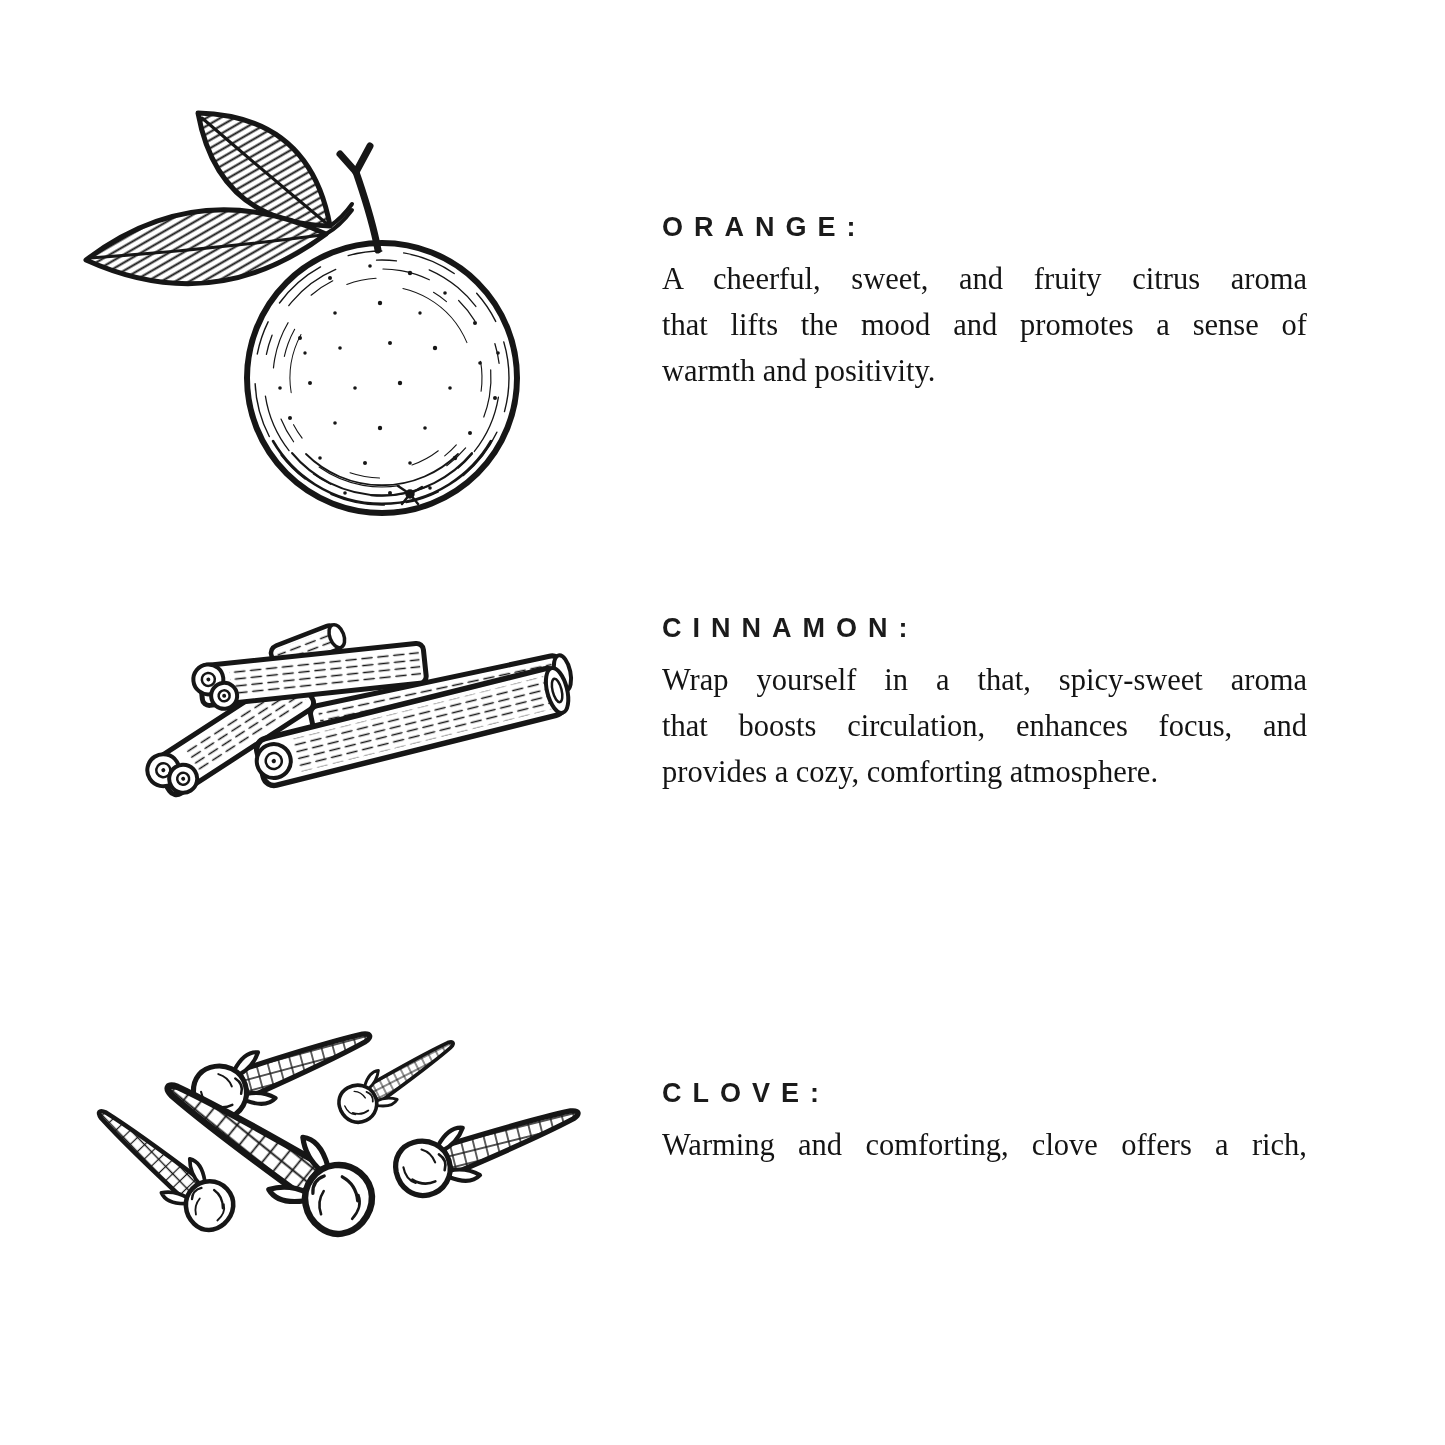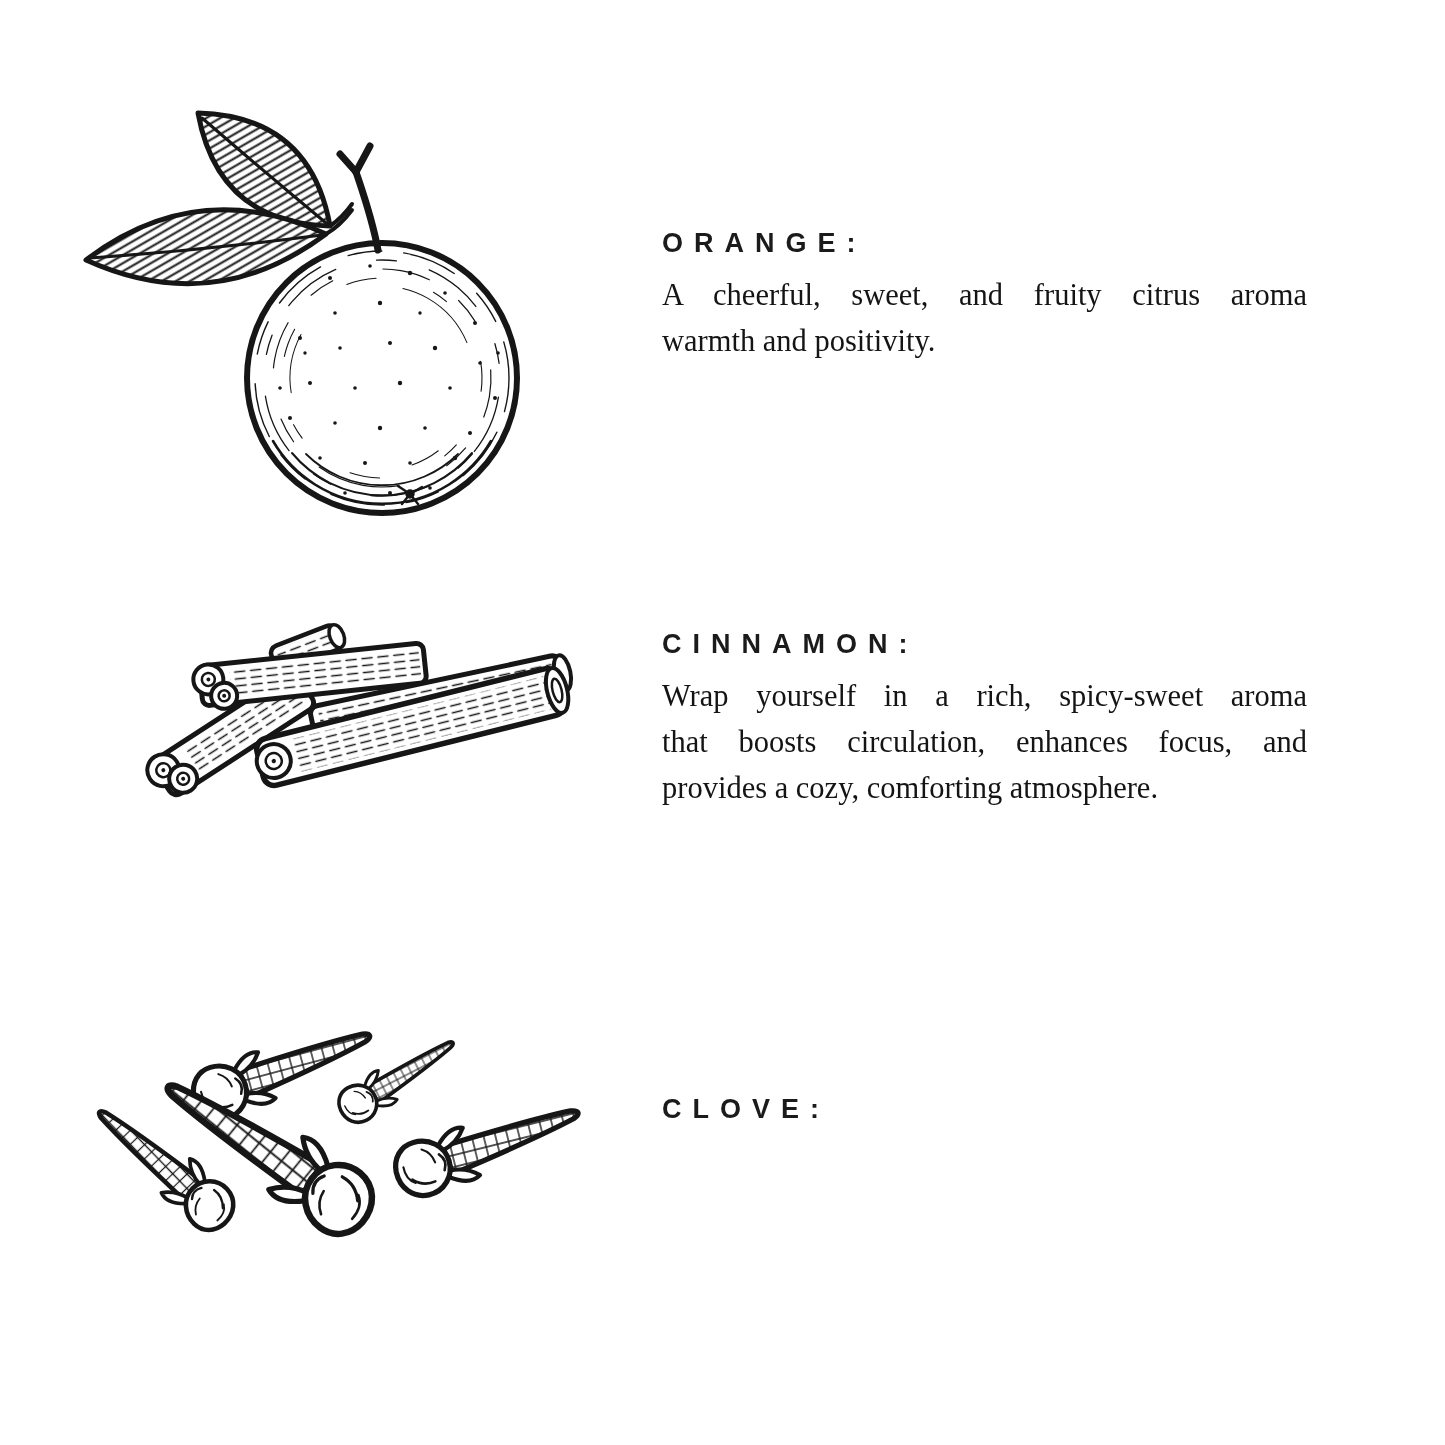--- a/index.html
+++ b/index.html
@@ -13,21 +13,21 @@
   .illu{position:absolute;}
   .illu svg{display:block;width:100%;height:100%;}
   .textblock{position:absolute;left:662px;width:645px;}
   .heading{
     font-family:"Liberation Sans",sans-serif;
     font-weight:700;
     font-size:27px;
     line-height:34px;
     letter-spacing:11px;
     color:#1b1b1b;
-    margin:16px 0 12px 0;
+    margin:0 0 12px 0;
   }
   .body-line{
     font-size:30.5px;
     line-height:46px;
     color:#141414;
     text-align:justify;
   }
   .body-line.just{text-align-last:justify;font-family:Liberation Serif, serif;}
   svg path,svg line,svg rect,svg circle,svg ellipse{stroke-linecap:round;stroke-linejoin:round;}
 </style>
@@ -114,20 +114,21 @@
       <path d="M122,20 Q180,70 246,125" fill="none" stroke="#161616" stroke-width="3"></path>
 
       <path d="M6,162 Q134,220 246,136 Q118,77 6,162 Z" fill="url(#leafhatch)" stroke="#161616" stroke-width="5"></path>
       <path d="M10,160 Q126,152 242,137" fill="none" stroke="#161616" stroke-width="3"></path>
     </svg>
   </div>
 
   <div class="textblock" style="top:210px">
     <div class="heading">ORANGE:</div>
     <div class="body-line just">A cheerful, sweet, and fruity citrus aroma</div>
+    <div class="body-line just">that lifts the mood and promotes a sense of</div>
     <div class="body-line">warmth and positivity.</div>
   </div>
 
   <div class="illu" style="left:108px;top:588px;width:500px;height:280px">
     <svg viewBox="0 0 500 280">
       <defs>
         <pattern id="grain" patternUnits="userSpaceOnUse" width="16" height="7">
           <line x1="1" y1="3.5" x2="11" y2="3.5" stroke="#161616" stroke-width="1.6"></line>
         </pattern>
       </defs>
@@ -173,21 +174,21 @@
         <circle cx="8" cy="0" r="8" fill="#ffffff" stroke="#161616" stroke-width="2.5"></circle>
         <circle cx="8" cy="0" r="2.2" fill="#161616"></circle>
         <ellipse cx="300" cy="0" rx="10" ry="23" fill="#ffffff" stroke="#161616" stroke-width="4"></ellipse>
         <ellipse cx="300" cy="0" rx="4.5" ry="12" fill="none" stroke="#161616" stroke-width="2.5"></ellipse>
       </g>
     </svg>
   </div>
 
   <div class="textblock" style="top:611px">
     <div class="heading">CINNAMON:</div>
-    <div class="body-line just">Wrap yourself in a rich, spicy-sweet aroma</div>
+    <div class="body-line just">Wrap yourself in a that, spicy-sweet aroma</div>
     <div class="body-line just">that boosts circulation, enhances focus, and</div>
     <div class="body-line">provides a cozy, comforting atmosphere.</div>
   </div>
 
   <div class="illu" style="left:88px;top:1008px;width:520px;height:290px">
     <svg viewBox="0 0 520 290">
       <defs>
         <pattern id="cross" patternUnits="userSpaceOnUse" width="11" height="11" patternTransform="rotate(6)">
           <line x1="0" y1="5.5" x2="11" y2="5.5" stroke="#161616" stroke-width="1.6"></line>
           <line x1="5.5" y1="0" x2="5.5" y2="11" stroke="#161616" stroke-width="1.3"></line>
@@ -207,15 +208,16 @@
       <use href="#cloveG" transform="translate(272,95) rotate(-33) scale(0.72)"></use>
       <use href="#cloveG" transform="translate(135,84) rotate(-21) scale(1.02)"></use>
       <use href="#cloveG" transform="translate(338,160) rotate(-20) scale(1.05)"></use>
       <use href="#cloveG" transform="translate(248,188) rotate(-147) scale(1.3)"></use>
       <use href="#cloveG" transform="translate(120,195) rotate(-140) scale(0.92)"></use>
     </svg>
   </div>
 
   <div class="textblock" style="top:1076px">
     <div class="heading">CLOVE:</div>
+    <div class="body-line just">Warming and comforting, clove offers a rich,</div>
   </div>
 
 </div>
 
 </body></html>

